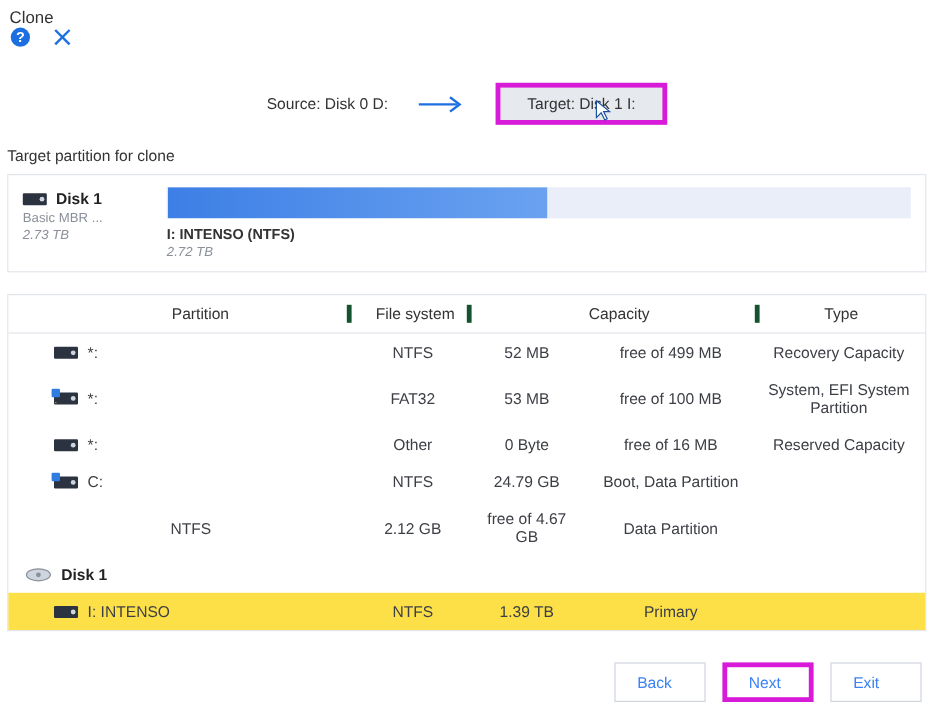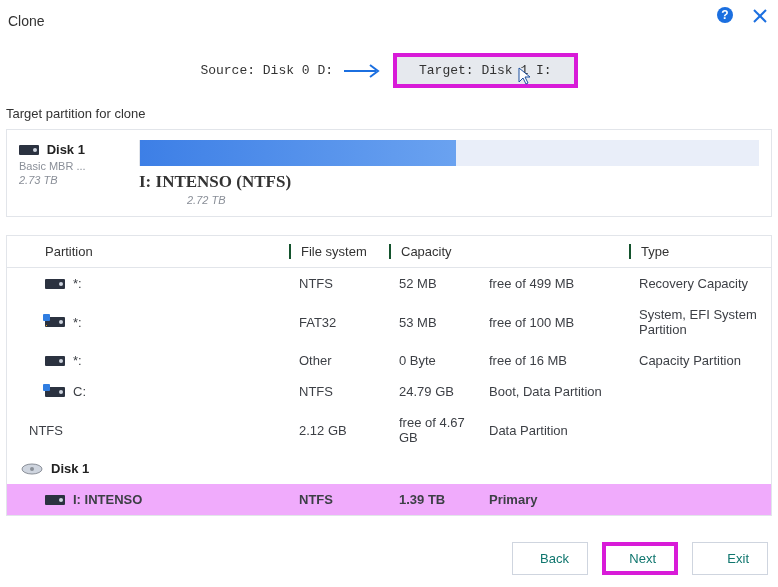--- a/index.html
+++ b/index.html
@@ -8,34 +8,34 @@
     font-family: "Segoe UI", Arial, sans-serif;
     font-size: 13px;
     color: #222;
     background: #fff;
     width: 778px;
     height: 587px;
     overflow: hidden;
   }
   .titlebar {
     display: flex;
-    align-items: flex-end;
+    align-items: flex-start;
     justify-content: space-between;
     padding: 6px 10px 2px 8px;
+    flex-direction: column;
   }
   .titlebar .title { font-size: 14px; color: #333; }
   .titlebar-icons { display: flex; align-items: center; gap: 18px; }
   .sourcetarget {
     display: flex;
     align-items: center;
     justify-content: center;
-    gap: 9px;
+    gap: 24px;
     margin-top: 22px;
     margin-bottom: 14px;
-    font-family: Liberation Mono, monospace;
   }
   .src-label { color: #333; }
   .arrow-wrap { color: #1b6fe0; display:flex; align-items:center; }
   .target-btn {
     border: 4px solid #d81bd8;
     background: #e6e9ee;
     padding: 6px 22px;
     color: #333;
     position: relative;
   }
@@ -66,53 +66,54 @@
     background: #e9eef9;
     border-left: 1px solid #e2e5ea;
     position: relative;
     overflow: hidden;
   }
   .disk-bar .fill {
     position:absolute; left:0; top:0; bottom:0;
     width: 51%;
     background: linear-gradient(to right, #3d7fe6, #6aa2f0);
   }
-  .disk-bar-caption { margin-top: 6px; font-weight: 600; font-size: 17px; color: #333; font-family: Liberation Serif, serif; }
-  .disk-bar-sz { color: #8a8f98; font-style: italic; font-size: 11px; margin-top: 2px; margin-left: 48px; }
+  .disk-bar-caption { margin-top: 6px; font-weight: 600; font-size: 12px; color: #333; }
+  .disk-bar-sz { color: #8a8f98; font-style: italic; font-size: 11px; margin-top: 2px; }
 
   .partition-table {
     border: 1px solid #e2e5ea;
     margin: 18px 6px 0 6px;
+    text-align: center;
   }
   .pt-head, .pt-row, .pt-diskrow {
     display: grid;
     grid-template-columns: 270px 100px 90px 150px 1fr;
     align-items: center;
   }
   .pt-head {
     padding: 8px 12px;
     color: #333;
     border-bottom: 1px solid #e2e5ea;
   }
-  .pt-head > div { border-left: 2px solid #14532d; padding-left: 10px; }
+  .pt-head > div { border-left: 4px solid #14532d; padding-left: 10px; }
   .pt-head > div:first-child { border-left: none; padding-left: 26px; }
   .pt-row {
     padding: 8px 12px;
     color: #3c3f45;
   }
   .pt-row .pcol { padding-left: 26px; display:flex; align-items:center; gap:8px; }
   .pt-row .cell { padding-left: 10px; }
   .pt-diskrow {
     padding: 8px 12px;
     grid-template-columns: 1fr;
   }
   .pt-diskrow .diskline { display:flex; align-items:center; gap:6px; padding-left: 2px; }
   .pt-diskrow .diskline .dname { font-weight: 700; }
   .pt-diskrow .diskline .dmeta { color: #3c3f45; }
-  .selected-row { background: #f0abfc; font-weight: bold; }
+  .selected-row { background: #fde047; }
   .mini-disk {
     width: 20px; height: 10px; background: #2b3240;
     border-radius: 1px; position: relative; display:inline-block;
   }
   .mini-disk::after {
     content:""; position:absolute; right:2px; top:3px; width:4px; height:4px;
     background:#cfd5df; border-radius:50%;
   }
   .mini-disk.blue::before {
     content:""; position:absolute; left:-2px; top:-3px; width:7px; height:7px;
@@ -130,24 +131,24 @@
 
   .footer-buttons {
     display: flex;
     justify-content: flex-end;
     gap: 14px;
     padding: 26px 10px 0 0;
   }
   .btn {
     min-width: 76px;
     padding: 8px 18px;
-    text-align: right;
+    text-align: left;
     border: 1px solid #cfd5df;
     background: #fff;
-    color: #0f766e;
+    color: #3b82f6;
     font-size: 13px;
   }
   .btn.outlined-accent {
     border: 4px solid #d81bd8;
     padding: 5px 18px;
   }
 </style>
 </head>
 <body>
 
@@ -236,21 +237,21 @@
     <div class="cell">System, EFI System Partition</div>
   </div>
   <div class="pt-row">
     <div class="pcol">
         <span class="mini-disk"></span>
         <span>*:</span>
       </div>
     <div class="cell">Other</div>
     <div class="cell">0 Byte</div>
     <div class="cell">free of 16 MB</div>
-    <div class="cell">Capacity Partition</div>
+    <div class="cell">Reserved Capacity</div>
   </div>
   <div class="pt-row">
     <div class="pcol">
         <span class="mini-disk blue"></span>
         <span>C:</span>
       </div>
     <div class="cell">NTFS</div>
     <div class="cell">24.79 GB</div>
     <div class="cell">Boot, Data Partition</div>
   </div>

